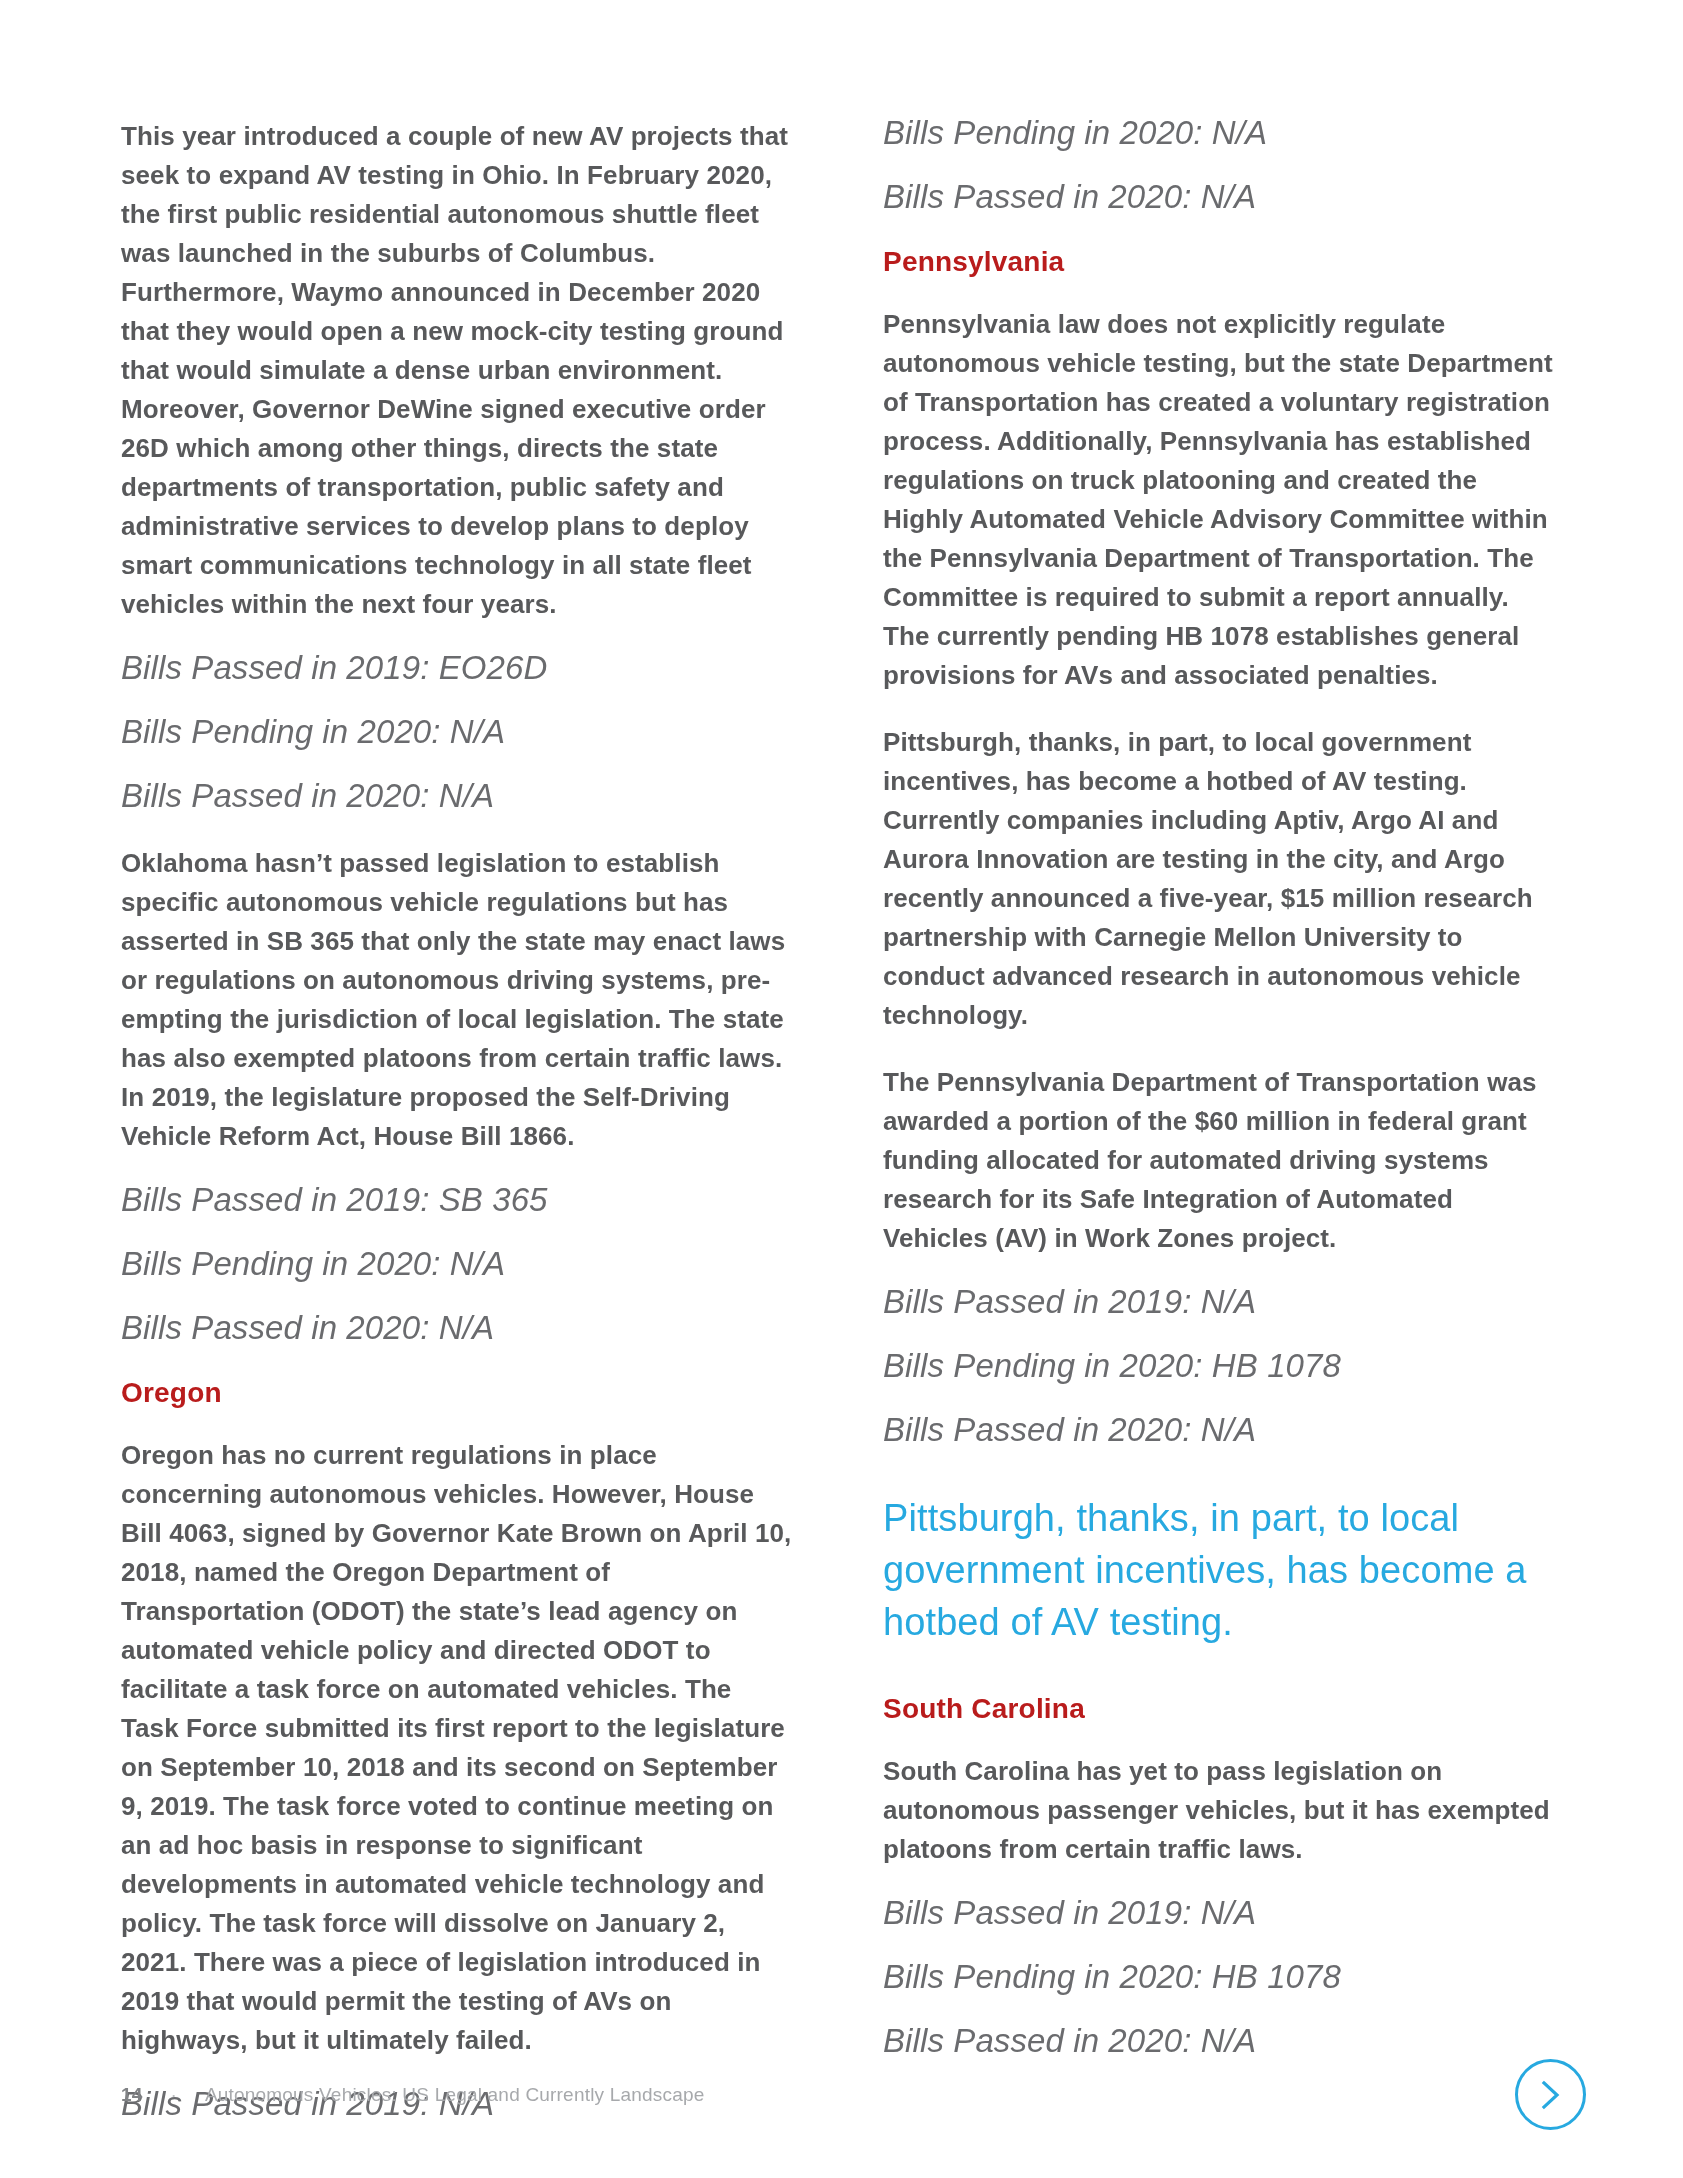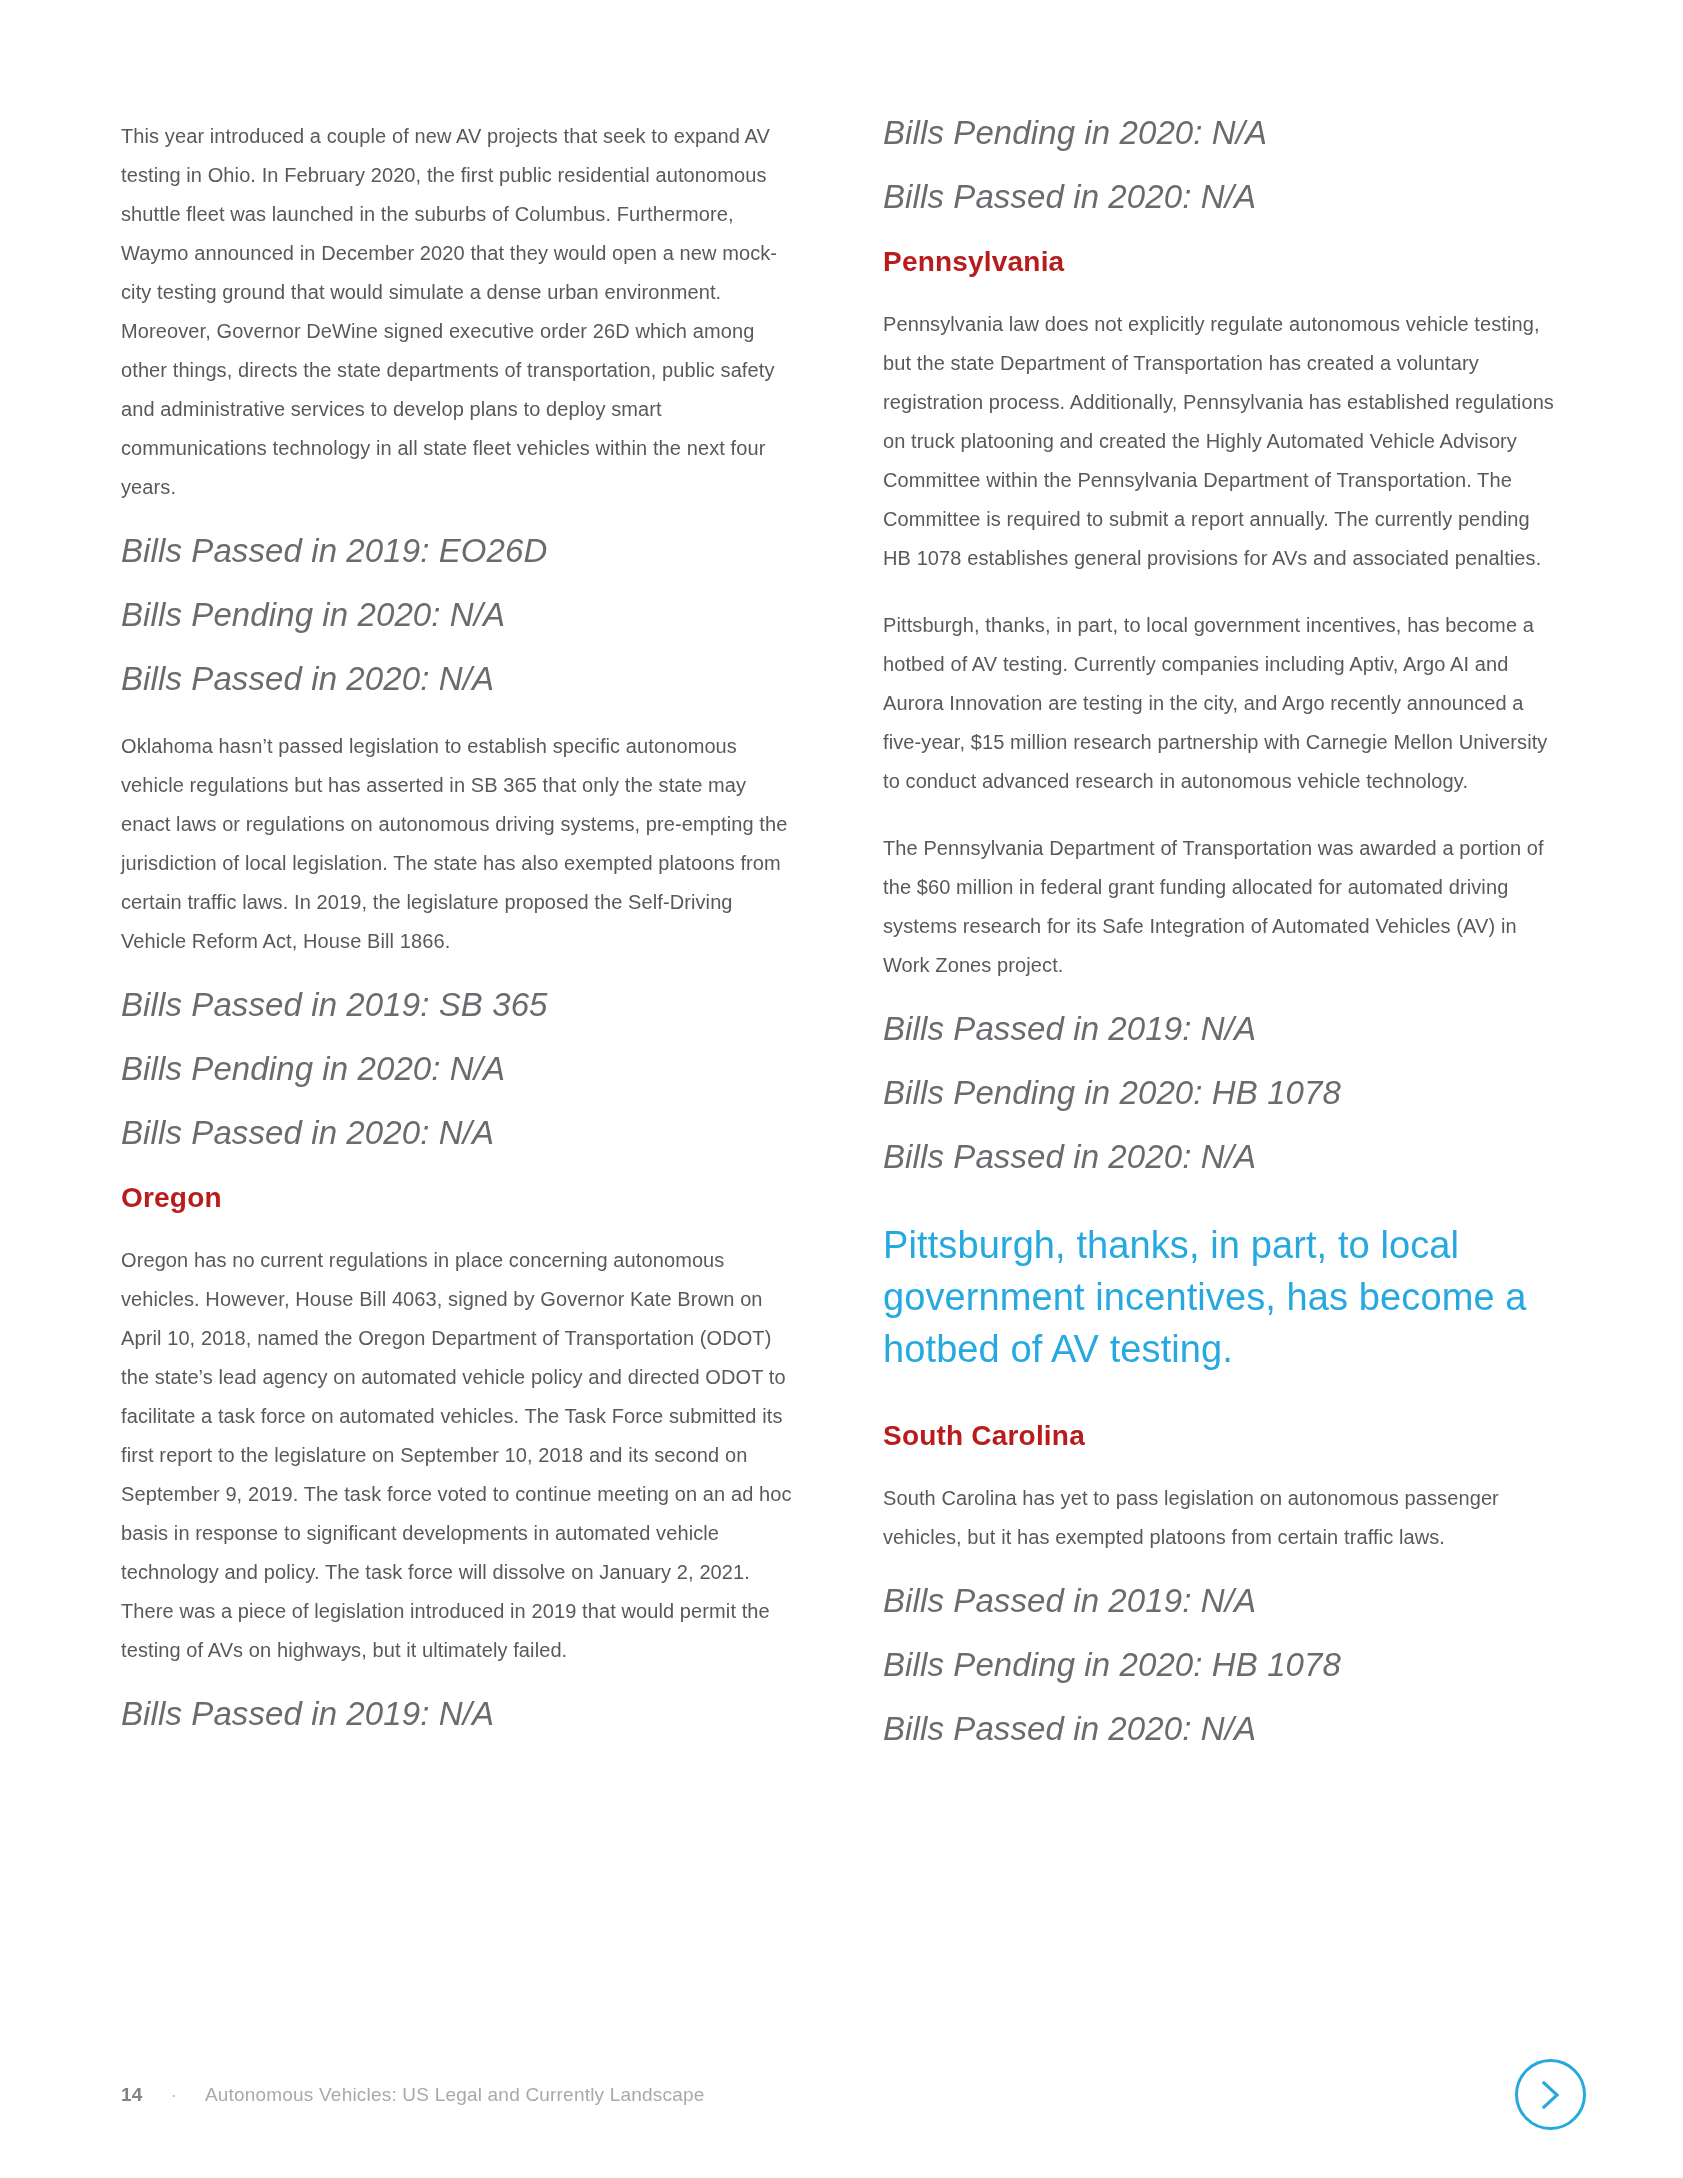--- a/index.html
+++ b/index.html
@@ -30,24 +30,24 @@
     gap: 87px;
   }
 
   .col {
     width: 675px;
     flex: 0 0 675px;
   }
 
   p.body-text {
     margin: 0 0 28px 0;
-    font-size: 20px;
+    font-size: 26px;
     line-height: 39px;
     color: #58595b;
-    font-weight: 400;
+    font-weight: 700;
     letter-spacing: 0.1px;
   }
 
   p.bill-line {
     margin: 0 0 32px 0;
     font-size: 33px;
     line-height: 32px;
     color: #6a6b6e;
     font-style: italic;
     font-weight: 300;

